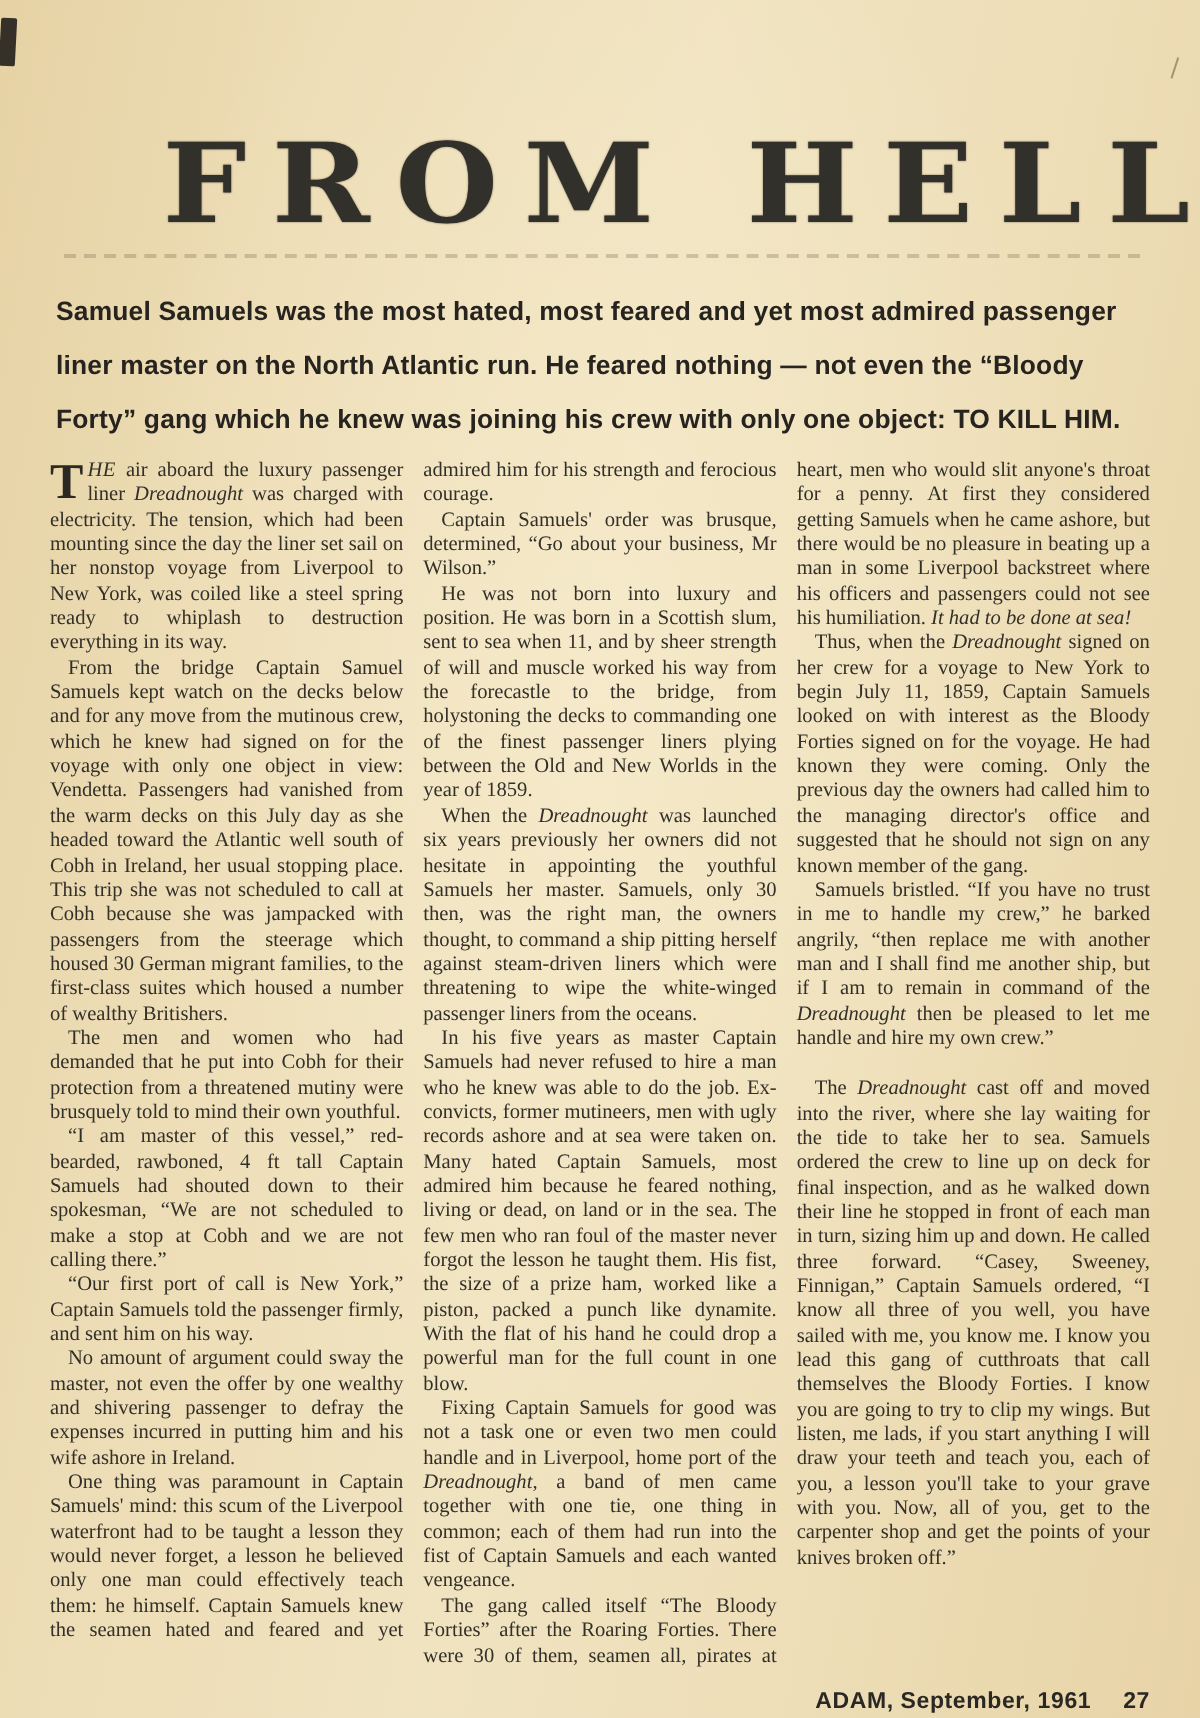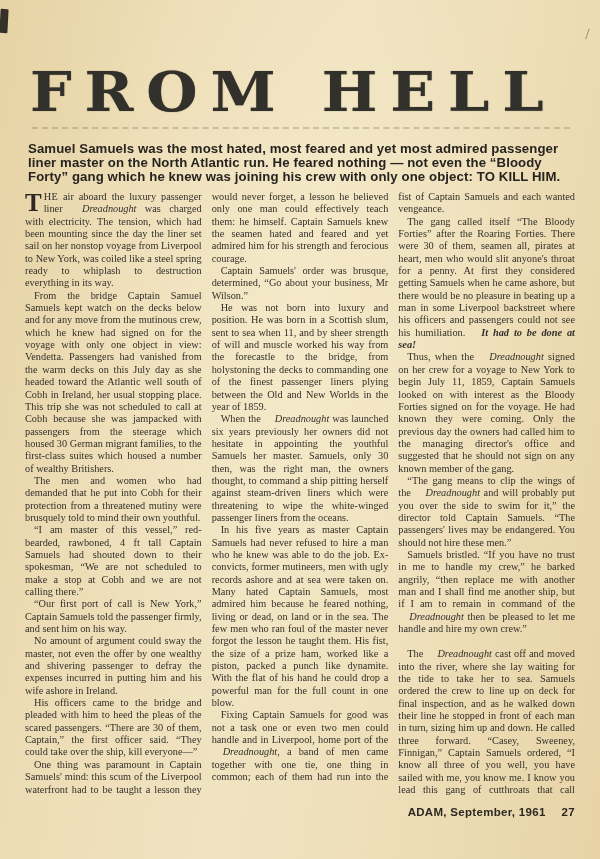--- a/index.html
+++ b/index.html
@@ -14,52 +14,53 @@
   .scan-mark-tl{
     position:absolute;left:0px;top:9px;width:8px;height:24px;
     background:#221f1b;transform:rotate(3deg);border-radius:1px;opacity:.9;
   }
   .scan-mark-tr{
     position:absolute;right:12px;top:28px;width:3px;height:11px;
     border-right:1.5px solid rgba(90,80,60,.5);transform:rotate(18deg);
   }
   .masthead{
     padding:62px 30px 0 30px;
+    text-align:right;
   }
   .masthead h1{
     margin:0;font-family:"DejaVu Serif", serif;font-weight:700;
     font-size:55px;line-height:60px;letter-spacing:12px;white-space:nowrap;
     color:#32302a;transform:scaleX(1.07);transform-origin:left center;
     text-shadow:0 0 1px rgba(40,35,28,.6);
   }
   .title-rule{
     margin:5px 30px 0 32px;border:0;border-top:2px dashed rgba(70,60,45,.22);
   }
   .intro{
     margin:13px 28px 0 28px;
     font-family:"Liberation Sans", sans-serif;font-weight:700;
-    font-size:13.2px;line-height:14px;letter-spacing:.1px;
+    font-size:13.2px;line-height:27px;letter-spacing:.1px;
     color:#272420;text-align:left;
   }
   .article{
     margin:7px 25px 0 25px;height:610px;overflow:hidden;
     column-count:3;column-gap:10px;column-fill:auto;
     font-size:10.3px;line-height:12.35px;text-align:justify;
     color:#33302a;
   }
   .article p{margin:0;text-indent:9px;}
   .article p.first{text-indent:0;}
   .article p.spaced{margin-top:13px;}
-  .article em{font-style:italic;margin-left:11px;}
-  .article strong em{font-weight:700;}
+  .article em{font-style:italic;}
+  .article strong em{font-weight:400;}
   .dropcap{
     float:left;font-size:25px;line-height:21px;font-weight:700;
     padding:1px 2px 0 0;color:#2c2923;
   }
-  .leadin{letter-spacing:.3px;}
+  .leadin{letter-spacing:.3px;font-style:italic;}
   .footer{
     margin:5px 25px 12px 0;text-align:right;
     font-family:"Liberation Sans", sans-serif;font-weight:700;
     font-size:11.5px;color:#2b2823;letter-spacing:.3px;
   }
   .footer .pageno{margin-left:16px;}
 </style>
 </head>
 <body>
 
@@ -73,29 +74,27 @@
 
 <div class="intro">Samuel Samuels was the most hated, most feared and yet most admired passenger liner master on the North Atlantic run. He feared nothing — not even the “Bloody Forty” gang which he knew was joining his crew with only one object: TO KILL HIM.</div>
 
 <div class="article">
     <p class="first"><span class="dropcap">T</span><span class="leadin">HE</span> air aboard the luxury passenger liner <em>Dreadnought</em> was charged with electricity. The tension, which had been mounting since the day the liner set sail on her nonstop voyage from Liverpool to New York, was coiled like a steel spring ready to whiplash to destruction everything in its way.</p>
     <p>From the bridge Captain Samuel Samuels kept watch on the decks below and for any move from the mutinous crew, which he knew had signed on for the voyage with only one object in view: Vendetta. Passengers had vanished from the warm decks on this July day as she headed toward the Atlantic well south of Cobh in Ireland, her usual stopping place. This trip she was not scheduled to call at Cobh because she was jampacked with passengers from the steerage which housed 30 German migrant families, to the first-class suites which housed a number of wealthy Britishers.</p>
     <p>The men and women who had demanded that he put into Cobh for their protection from a threatened mutiny were brusquely told to mind their own youthful.</p>
     <p>“I am master of this vessel,” red-bearded, rawboned, 4 ft tall Captain Samuels had shouted down to their spokesman, “We are not scheduled to make a stop at Cobh and we are not calling there.”</p>
     <p>“Our first port of call is New York,” Captain Samuels told the passenger firmly, and sent him on his way.</p>
     <p>No amount of argument could sway the master, not even the offer by one wealthy and shivering passenger to defray the expenses incurred in putting him and his wife ashore in Ireland.</p>
-    <p>His officers came to the bridge and pleaded with him to heed the pleas of the scared passengers. “There are 30 of them, Captain,” the first officer said. “They could take over the ship, kill everyone—”</p>
     <p>One thing was paramount in Captain Samuels' mind: this scum of the Liverpool waterfront had to be taught a lesson they would never forget, a lesson he believed only one man could effectively teach them: he himself. Captain Samuels knew the seamen hated and feared and yet admired him for his strength and ferocious courage.</p>
     <p>Captain Samuels' order was brusque, determined, “Go about your business, Mr Wilson.”</p>
     <p>He was not born into luxury and position. He was born in a Scottish slum, sent to sea when 11, and by sheer strength of will and muscle worked his way from the forecastle to the bridge, from holystoning the decks to commanding one of the finest passenger liners plying between the Old and New Worlds in the year of 1859.</p>
     <p>When the <em>Dreadnought</em> was launched six years previously her owners did not hesitate in appointing the youthful Samuels her master. Samuels, only 30 then, was the right man, the owners thought, to command a ship pitting herself against steam-driven liners which were threatening to wipe the white-winged passenger liners from the oceans.</p>
     <p>In his five years as master Captain Samuels had never refused to hire a man who he knew was able to do the job. Ex-convicts, former mutineers, men with ugly records ashore and at sea were taken on. Many hated Captain Samuels, most admired him because he feared nothing, living or dead, on land or in the sea. The few men who ran foul of the master never forgot the lesson he taught them. His fist, the size of a prize ham, worked like a piston, packed a punch like dynamite. With the flat of his hand he could drop a powerful man for the full count in one blow.</p>
     <p>Fixing Captain Samuels for good was not a task one or even two men could handle and in Liverpool, home port of the <em>Dreadnought</em>, a band of men came together with one tie, one thing in common; each of them had run into the fist of Captain Samuels and each wanted vengeance.</p>
     <p>The gang called itself “The Bloody Forties” after the Roaring Forties. There were 30 of them, seamen all, pirates at heart, men who would slit anyone's throat for a penny. At first they considered getting Samuels when he came ashore, but there would be no pleasure in beating up a man in some Liverpool backstreet where his officers and passengers could not see his humiliation. <strong><em>It had to be done at sea!</em></strong></p>
     <p>Thus, when the <em>Dreadnought</em> signed on her crew for a voyage to New York to begin July 11, 1859, Captain Samuels looked on with interest as the Bloody Forties signed on for the voyage. He had known they were coming. Only the previous day the owners had called him to the managing director's office and suggested that he should not sign on any known member of the gang.</p>
-    <p>“The gang means to clip the wings of the <em>Dreadnought</em> and will probably put you over the side to swim for it,” the director told Captain Samuels. “The passengers' lives may be endangered. You should not hire these men.”</p>
     <p>Samuels bristled. “If you have no trust in me to handle my crew,” he barked angrily, “then replace me with another man and I shall find me another ship, but if I am to remain in command of the <em>Dreadnought</em> then be pleased to let me handle and hire my own crew.”</p>
     <p class="spaced">The <em>Dreadnought</em> cast off and moved into the river, where she lay waiting for the tide to take her to sea. Samuels ordered the crew to line up on deck for final inspection, and as he walked down their line he stopped in front of each man in turn, sizing him up and down. He called three forward. “Casey, Sweeney, Finnigan,” Captain Samuels ordered, “I know all three of you well, you have sailed with me, you know me. I know you lead this gang of cutthroats that call themselves the Bloody Forties. I know you are going to try to clip my wings. But listen, me lads, if you start anything I will draw your teeth and teach you, each of you, a lesson you'll take to your grave with you. Now, all of you, get to the carpenter shop and get the points of your knives broken off.”</p>
   </div>
 
 <div class="footer">
   <span>ADAM, September, 1961</span><span class="pageno">27</span>
 </div>
 
 </body></html>

